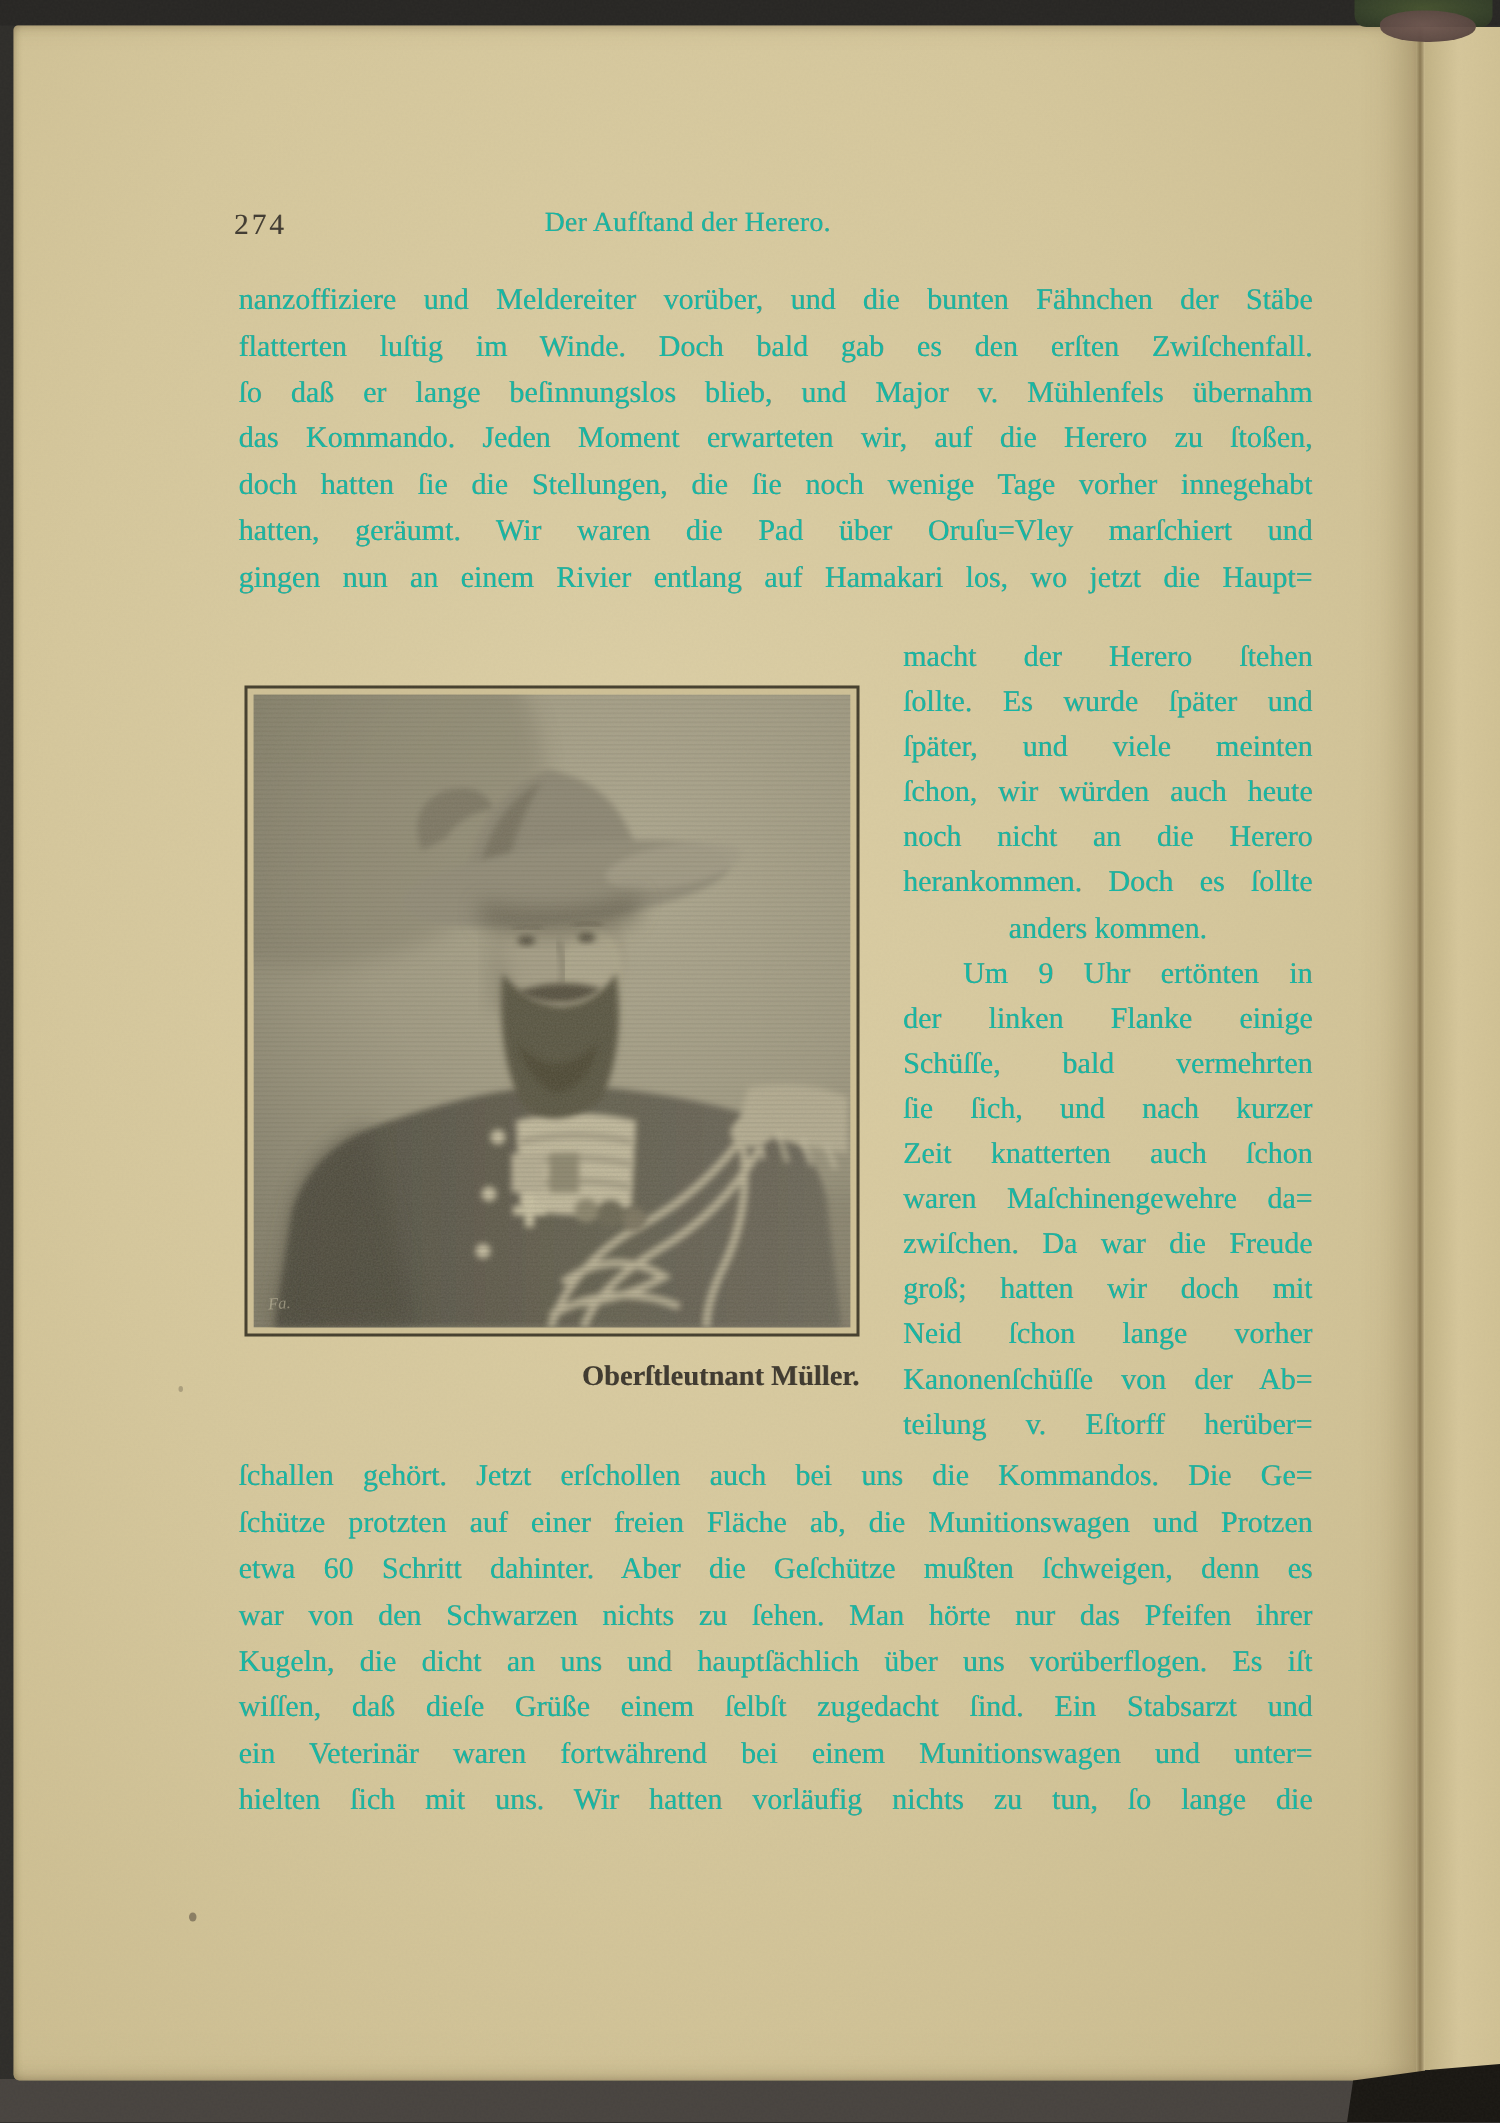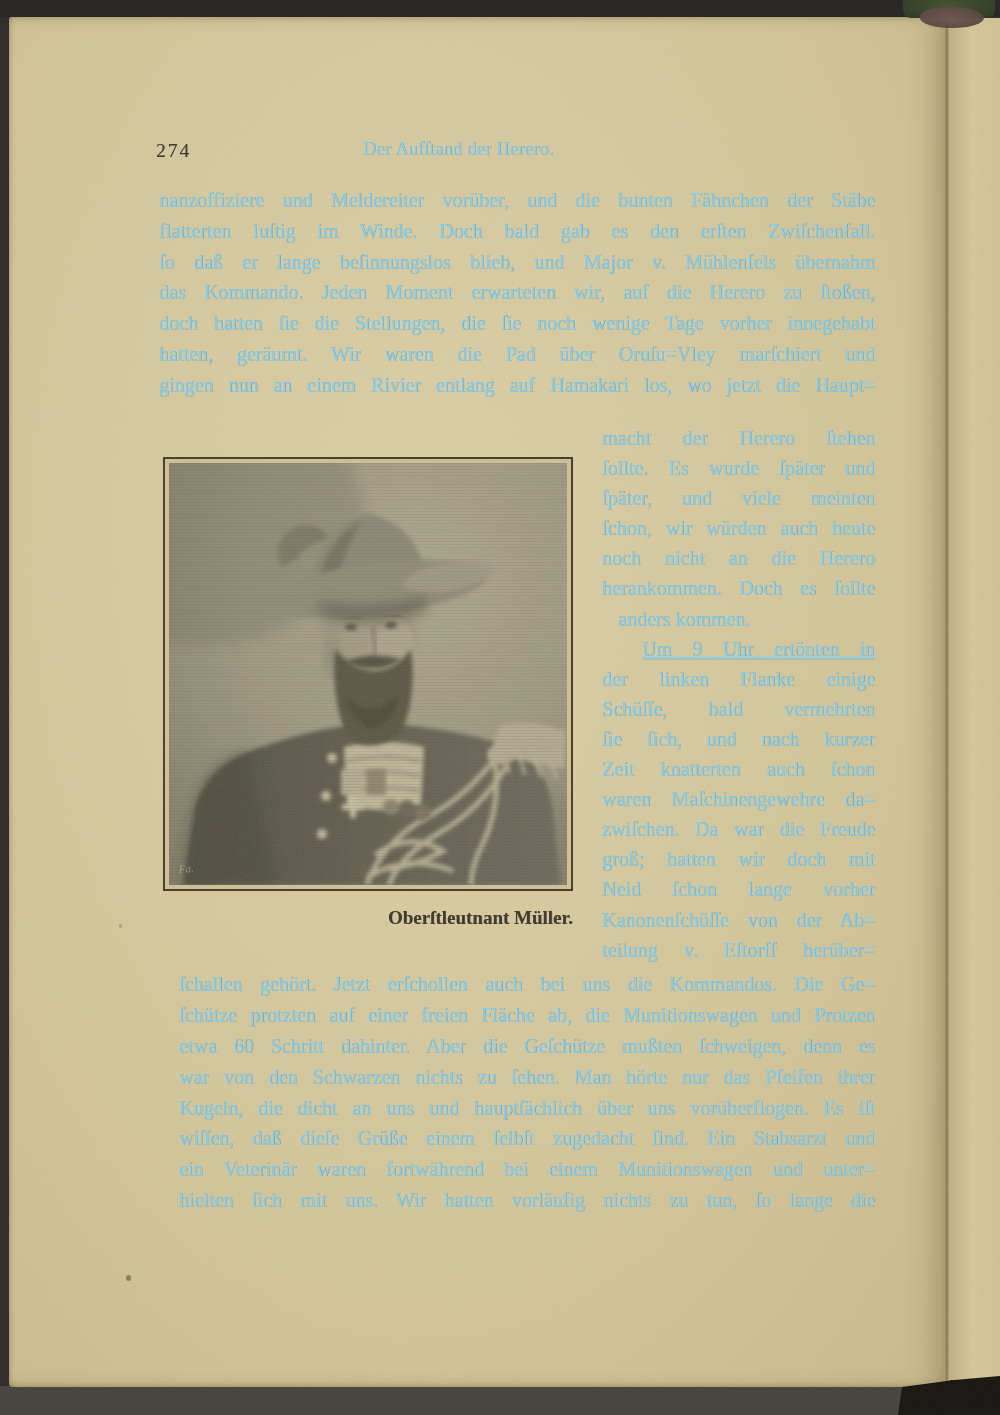--- a/index.html
+++ b/index.html
@@ -42,36 +42,36 @@
     background:radial-gradient(ellipse at 50% 30%, #45522f 0%, #36422a 60%, #2c3523 100%);
     border-radius:0 0 8px 8px;
   }
   .blob-brown{
     left:920px;top:7px;width:64px;height:21px;
     background:radial-gradient(ellipse at 45% 45%, #6e5650 0%, #5c4843 60%, #4a3b36 100%);
     border-radius:46% 54% 50% 50%;
     opacity:.95;
   }
   
-  .ink{color:#7dd3fc;text-shadow:0.3px 0.3px 0.4px rgba(60,50,35,0.45);}
+  .ink{color:#14b8a6;text-shadow:0.3px 0.3px 0.4px rgba(60,50,35,0.45);}
   .page-number{left:156px;top:140px;font-size:19.5px;letter-spacing:2px;color:#413c33;}
   .running-header{left:363px;top:139px;font-size:18.5px;letter-spacing:0.2px;white-space:nowrap;}
   .tline{
     text-align:justify;overflow:hidden;font-size:20px;
   }
   .tline::after{content:"";display:inline-block;width:100%;height:0;vertical-align:top;}
-  .tline.noj{text-align:left;margin-left:16px;}
+  .tline.noj{text-align:center;}
   .tline.noj::after{content:none;}
-  .tline.indent{text-indent:40px;text-decoration:underline;}
+  .tline.indent{text-indent:40px;}
   .para-top{left:159px;top:185px;width:716px;}
   .para-top .tline{height:30.75px;line-height:30.75px;}
   .col-right{left:602px;top:423px;width:273px;}
   .col-right .tline{height:30.1px;line-height:30.1px;}
   .para-bottom{left:159px;top:969px;width:716px;}
-  .para-bottom .tline{height:30.9px;line-height:30.9px;margin-left:20px;}
+  .para-bottom .tline{height:30.9px;line-height:30.9px;}
   .caption{
     left:163px;top:907px;width:410px;height:26px;
     text-align:right;font-weight:bold;font-size:19px;color:#3f3a30;
     text-shadow:0.3px 0.3px 0.4px rgba(55,48,35,0.5);
   }
   
   .photo-frame{
     left:163px;top:457px;width:410px;height:434px;
     box-sizing:border-box;margin:0;
     border:2px solid #46402f;

